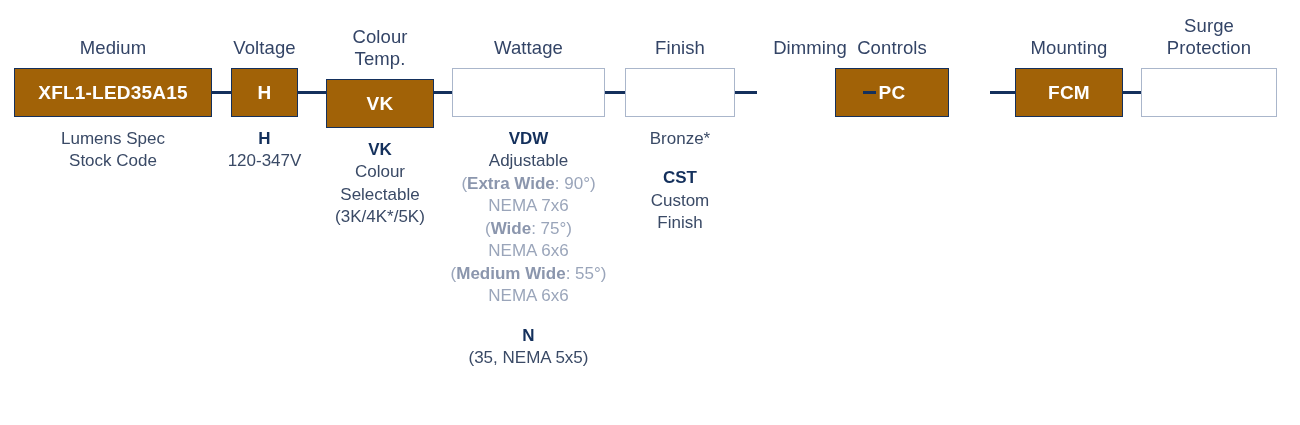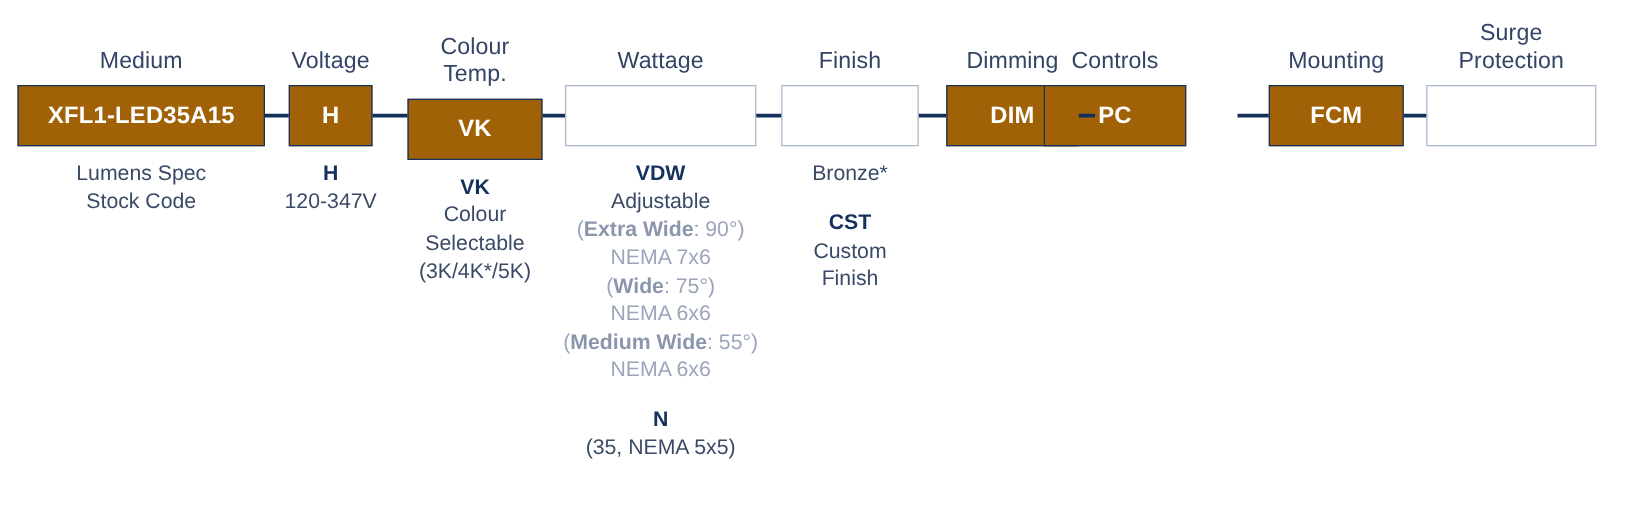--- a/index.html
+++ b/index.html
@@ -174,21 +174,20 @@
           </div>
           <div class="grp">
             <span class="code">CST</span>
             <span class="name">Custom</span>
             <span class="name">Finish</span>
           </div>
         </div>
       </div>
       <div class="col" style="left: 757px; width: 106px;">
         <div class="col-header">Dimming</div>
-        <div class="code-box filled">DIM</div>
       </div>
       <div class="col" style="left: 835px; width: 114px;">
         <div class="col-header">Controls</div>
         <div class="code-box filled">PC</div>
       </div>
       <div class="col" style="left: 1015px; width: 108px;">
         <div class="col-header">Mounting</div>
         <div class="code-box filled">FCM</div>
       </div>
       <div class="col" style="left: 1141px; width: 136px;">

